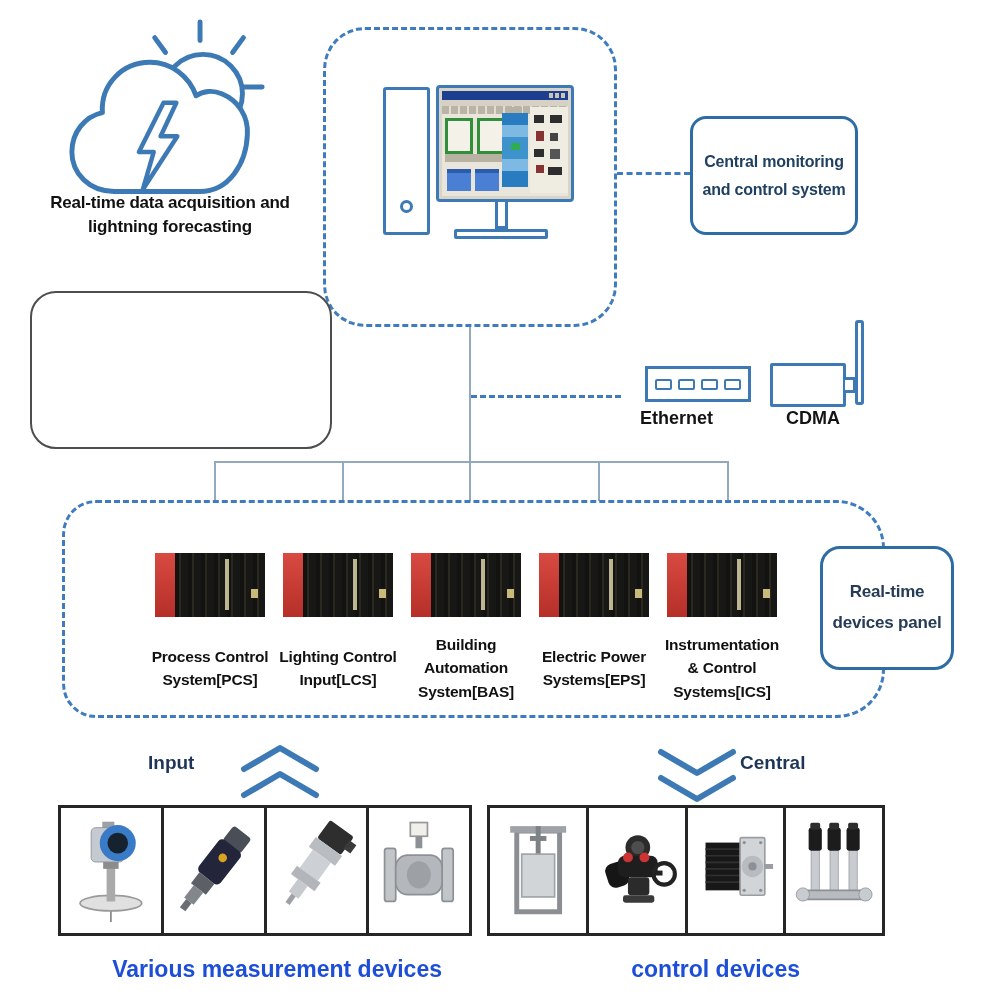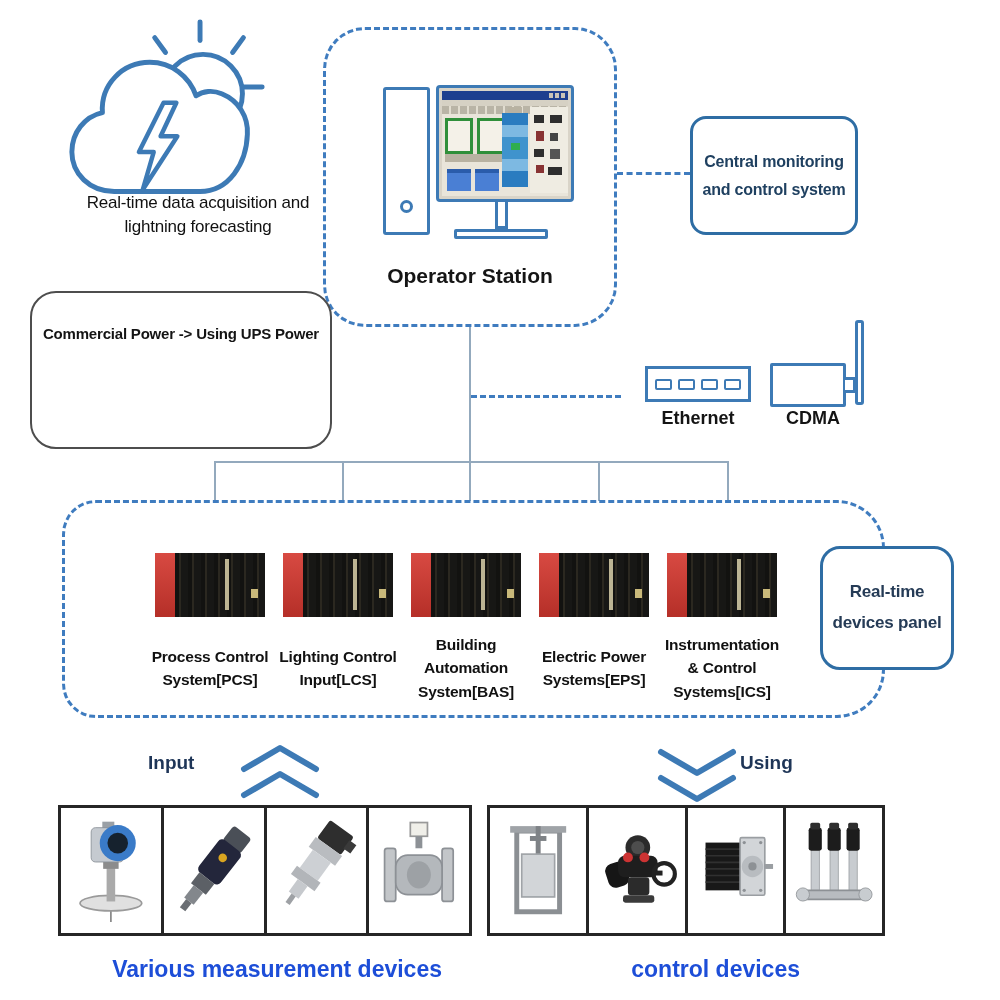--- a/index.html
+++ b/index.html
@@ -7,22 +7,22 @@
   body {
     position:relative; background:#fff; overflow:hidden;
     font-family:"Liberation Sans", sans-serif; color:#141414;
   }
   .abs { position:absolute; }
   .ml  { white-space:pre-line; }
 
   
   .cloud-svg { left:52px; top:12px; width:232px; height:212px; }
   .weather-caption {
-    left:48px; top:191px; width:300px; text-align:center;
-    font-size:17px; font-weight:normal; line-height:1.4; color:#111;
+    left:20px; top:191px; width:300px; text-align:center;
+    font-size:17px; font-weight:bold; line-height:1.4; color:#111;
     letter-spacing:-0.2px;
   }
 
   
   .op-box {
     left:323px; top:27px; width:294px; height:300px;
     border:3px dashed #3f7cbf; border-radius:42px;
   }
   .tower {
     position:absolute; left:57px; top:57px; width:47px; height:148px;
@@ -103,21 +103,21 @@
   .drop { top:461px; height:40px; }
   .dp1 { left:214px; } .dp2 { left:342px; } .dp3 { left:469px; } .dp4 { left:598px; } .dp5 { left:727px; }
   .dash-c2 { left:471px; top:395px; width:150px; height:0; border-top:3px dashed #3f7cbf; }
 
   
   .eth {
     left:645px; top:366px; width:106px; height:36px; border:3px solid #3d7ab5;
     display:flex; align-items:center; justify-content:center; gap:6px; background:#fff;
   }
   .port { width:17px; height:11px; border:2.5px solid #3d7ab5; border-radius:2px; }
-  .eth-label { left:640px; top:408px; width:116px; text-align:center; font-size:18px; font-weight:bold; }
+  .eth-label { left:640px; top:408px; width:116px; font-size:18px; font-weight:bold; }
   .cdma-body { left:770px; top:363px; width:76px; height:44px; border:3px solid #3d7ab5; border-radius:2px; background:#fff; }
   .cdma-nub  { left:845px; top:377px; width:11px; height:16px; border:3px solid #3d7ab5; border-left:none; background:#fff; }
   .cdma-ant  { left:855px; top:320px; width:9px; height:85px; border:3px solid #3d7ab5; border-radius:3px; background:#fff; }
   .cdma-label { left:768px; top:408px; width:90px; text-align:center; font-size:18px; font-weight:bold; }
 
   
   .panel-box {
     left:62px; top:500px; width:823px; height:218px;
     border:3px dashed #3f7cbf; border-radius:34px 48px 48px 34px;
   }
@@ -203,31 +203,29 @@
           <span class="d4"></span>
         <span class="d5"></span>
           <span class="d6"></span>
           <span class="d7"></span>
           <span class="d8"></span>
       </div>
     </div>
   </div>
   <div class="mon-neck"></div>
   <div class="mon-base"></div>
-  <div class="op-label">Operator Station</div>
 </div>
 
 <div class="abs dash-c1"></div>
 <div class="abs central-box">
   <span class="ml">Central monitoring
 and control system</span>
 </div>
 
 <div class="abs notice-box">
-  <div class="notice-line">Commercial Power -&gt; Using UPS Power</div>
 </div>
 
 <div class="abs vline main-drop"></div>
 <div class="abs dash-c2"></div>
 <div class="abs hline bus"></div>
 <div class="abs vline drop dp1"></div>
 <div class="abs vline drop dp2"></div>
 <div class="abs vline drop dp3"></div>
 <div class="abs vline drop dp4"></div>
 <div class="abs vline drop dp5"></div>
@@ -302,21 +300,21 @@
 
 <div class="abs io-label input-label">Input</div>
 <svg class="abs chev-up" viewBox="0 0 84 58">
   <polyline points="6,26 42,5 78,26" fill="none" stroke="#3d7ab5" stroke-width="6" stroke-linecap="round" stroke-linejoin="round"></polyline>
   <polyline points="6,52 42,31 78,52" fill="none" stroke="#3d7ab5" stroke-width="6" stroke-linecap="round" stroke-linejoin="round"></polyline>
 </svg>
 <svg class="abs chev-down" viewBox="0 0 84 58">
   <polyline points="6,6 42,27 78,6" fill="none" stroke="#3d7ab5" stroke-width="6" stroke-linecap="round" stroke-linejoin="round"></polyline>
   <polyline points="6,32 42,53 78,32" fill="none" stroke="#3d7ab5" stroke-width="6" stroke-linecap="round" stroke-linejoin="round"></polyline>
 </svg>
-<div class="abs io-label output-label">Using</div>
+<div class="abs io-label output-label">Central</div>
 
 <div class="abs strip strip-left">
   <div class="cell">
     <svg viewBox="0 0 100 125">
       <line x1="50" y1="108" x2="50" y2="122" stroke="#888" stroke-width="2"></line>
       <ellipse cx="50" cy="100" rx="36" ry="9" fill="#e0e0e0" stroke="#9a9a9a" stroke-width="2"></ellipse>
       <rect x="45" y="58" width="10" height="40" fill="#aaa"></rect>
       <rect x="41" y="50" width="18" height="10" fill="#8c8c8c"></rect>
       <rect x="40" y="5" width="14" height="9" fill="#9aa0a6"></rect>
       <rect x="27" y="12" width="38" height="40" rx="5" fill="#c5cad0" stroke="#8a9097"></rect>

